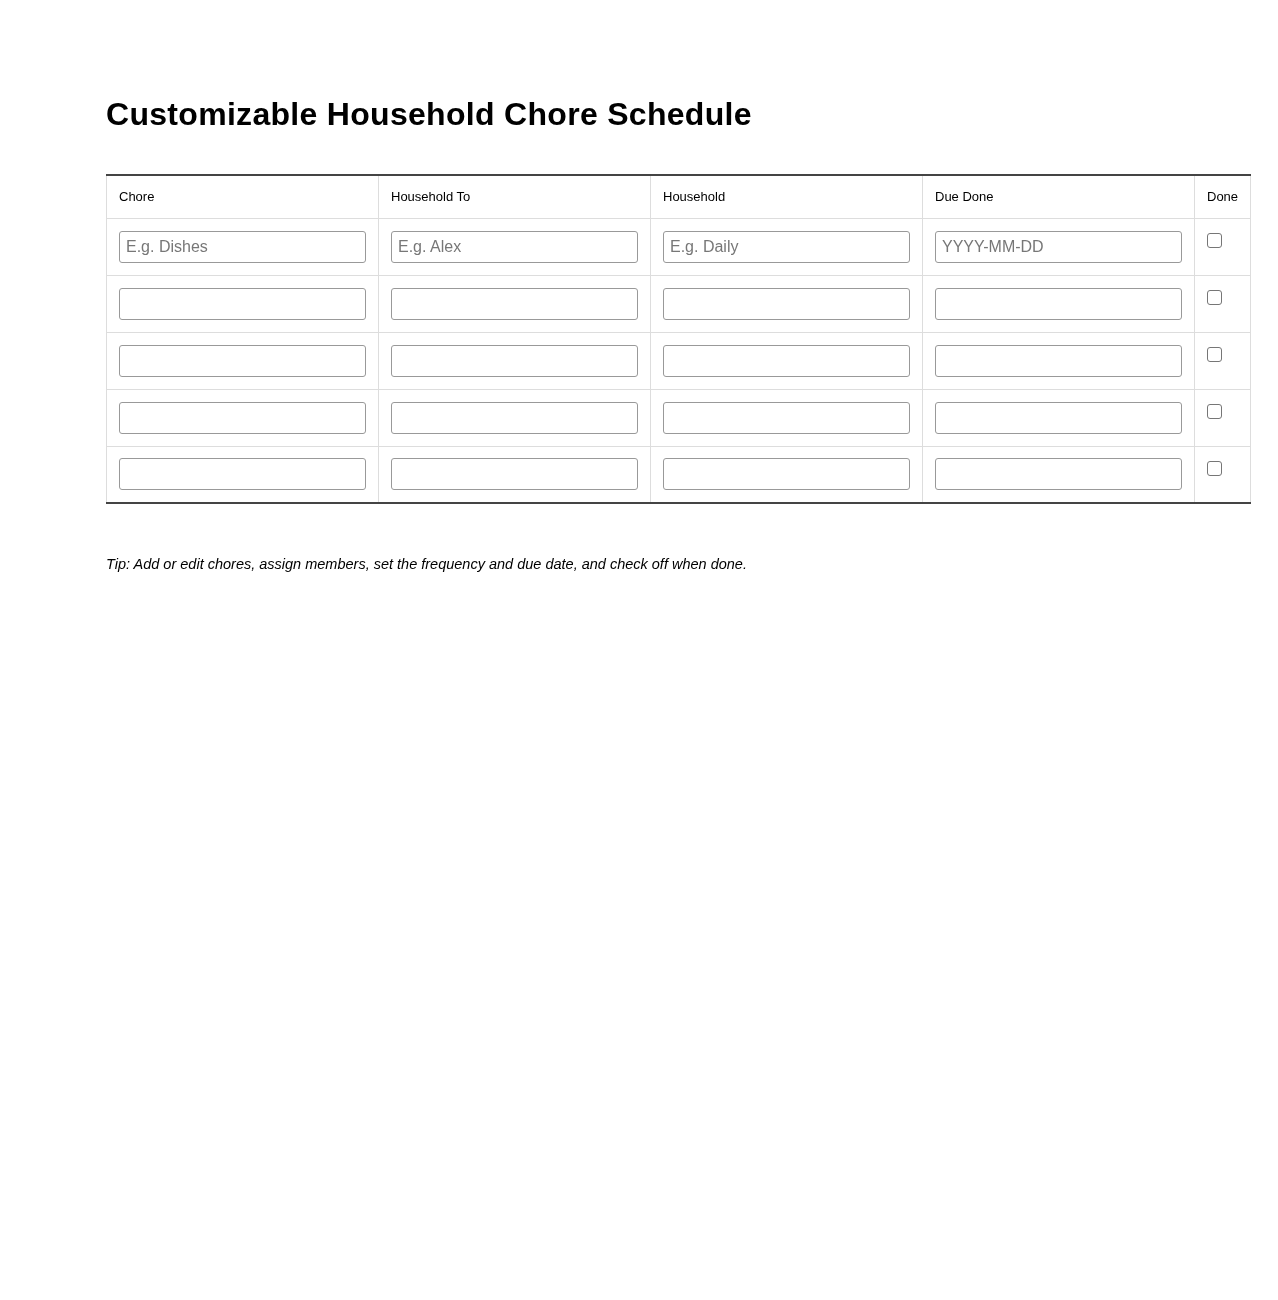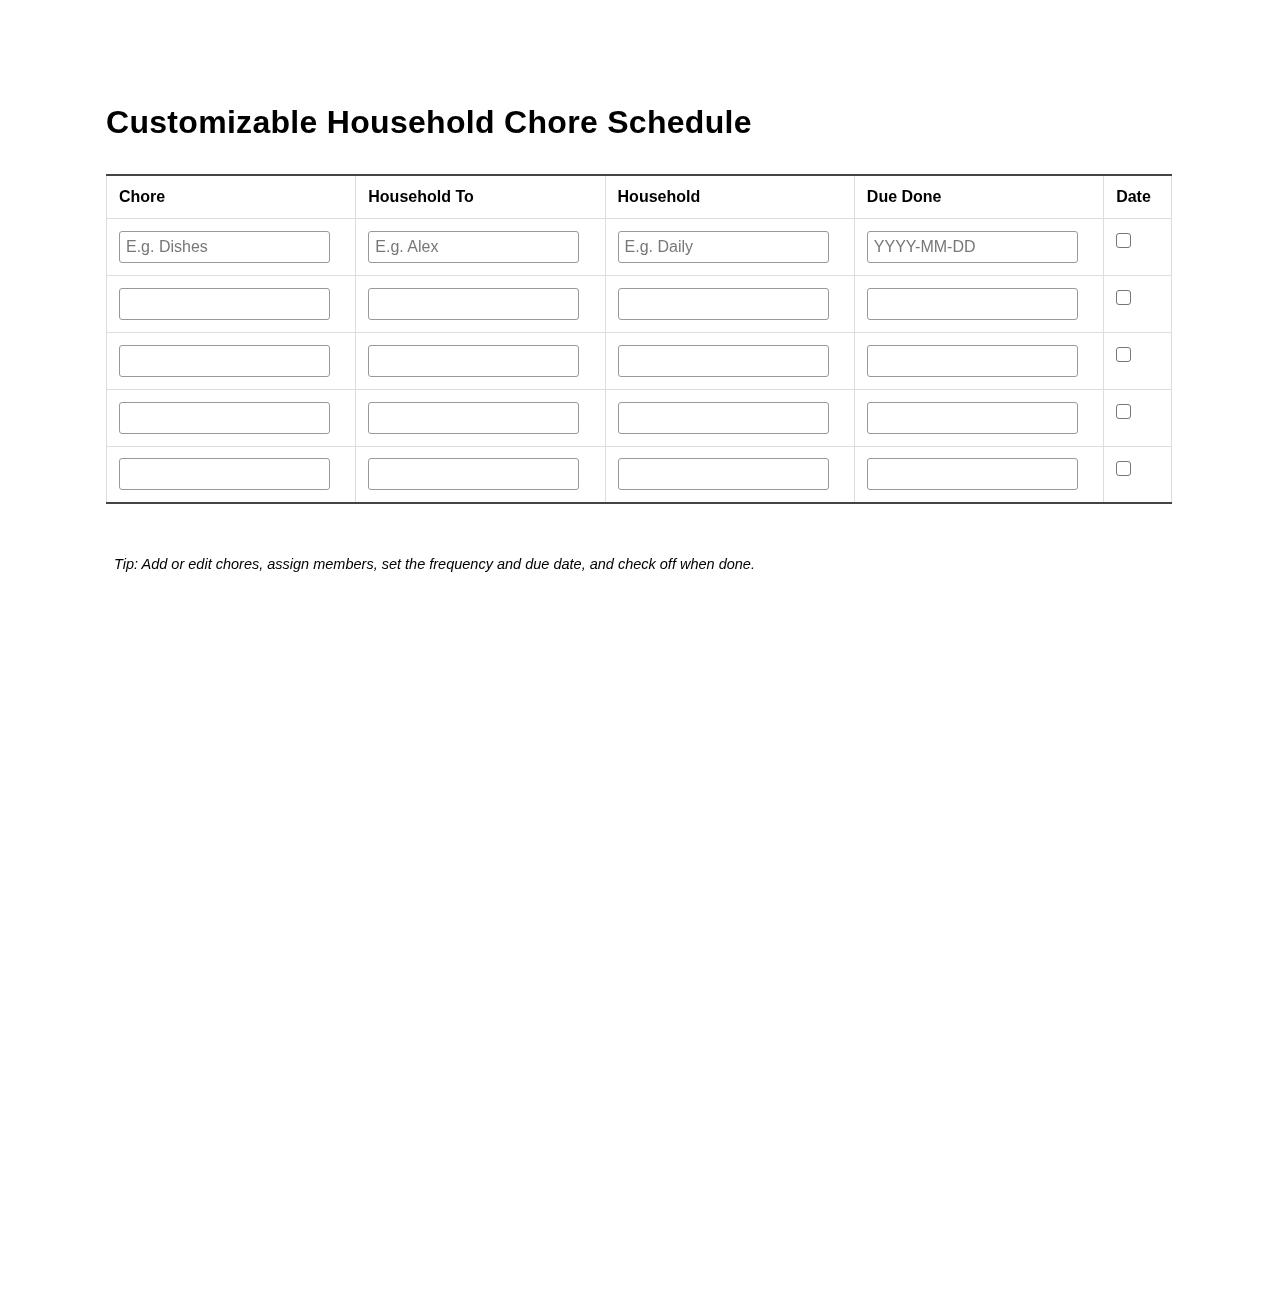--- a/index.html
+++ b/index.html
@@ -5,46 +5,46 @@
     html, body { margin: 0; padding: 0; background: #ffffff; }
     body {
       width: 1278px; height: 1300px;
       font-family: "Liberation Sans", sans-serif;
       color: #000;
       position: relative;
     }
     .page { position: absolute; left: 106px; top: 0; width: 1066px; }
     h1 {
       margin: 0;
-      position: absolute; top: 104px; left: 0;
+      position: absolute; top: 96px; left: 0;
       font-size: 32px; font-weight: bold; letter-spacing: 0.3px;
       white-space: nowrap;
     }
     table {
       position: absolute; top: 174px; left: 0;
       width: 1066px;
       border-collapse: collapse;
       border-top: 2px solid #444;
       border-bottom: 2px solid #444;
     }
     th, td {
       border: 1px solid #dddddd;
       text-align: left;
       vertical-align: middle;
       padding: 0 12px;
       box-sizing: border-box;
     }
     tr:first-child th { border-top: none; }
     tr:last-child td { border-bottom: none; }
-    th { font-weight: bold; font-size: 16px; height: 43px; }
+    th { font-weight: normal; font-size: 13px; height: 43px; }
     td { height: 57px; }
     col.c1, col.c2, col.c3, col.c4 { width: 249.5px; }
     col.c5 { width: 68px; }
     input[type="text"] {
-      width: 211px; height: 32px;
+      width: 247px; height: 32px;
       box-sizing: border-box;
       border: 1px solid #999;
       border-radius: 3px;
       padding: 0 6px;
       font-family: "Liberation Sans", sans-serif;
       font-size: 16px;
       color: #000;
       background: #fff;
       display: block;
     }
@@ -57,21 +57,20 @@
       border: 1px solid #767676;
       border-radius: 3px;
       background: #fff;
       margin: 1px 0 0 0;
       cursor: pointer;
     }
     .tip {
       position: absolute; top: 541px; left: 0;
       font-size: 14.5px; font-style: italic;
       white-space: nowrap;
-      margin-left: 8px;
     }
   </style>
 </head>
 <body>
 
 <div class="page">
   <h1>Customizable Household Chore Schedule</h1>
 
   <table>
     <colgroup>
@@ -80,21 +79,21 @@
         <col class="c3">
         <col class="c4">
         <col class="c5">
     </colgroup>
     <thead>
       <tr>
         <th>Chore</th>
         <th>Household To</th>
         <th>Household</th>
         <th>Due Done</th>
-        <th>Date</th>
+        <th>Done</th>
       </tr>
     </thead>
     <tbody>
       <tr>
         <td>
             <input type="text" placeholder="E.g. Dishes" style="">
           </td>
         <td>
             <input type="text" placeholder="E.g. Alex" style="">
           </td>

